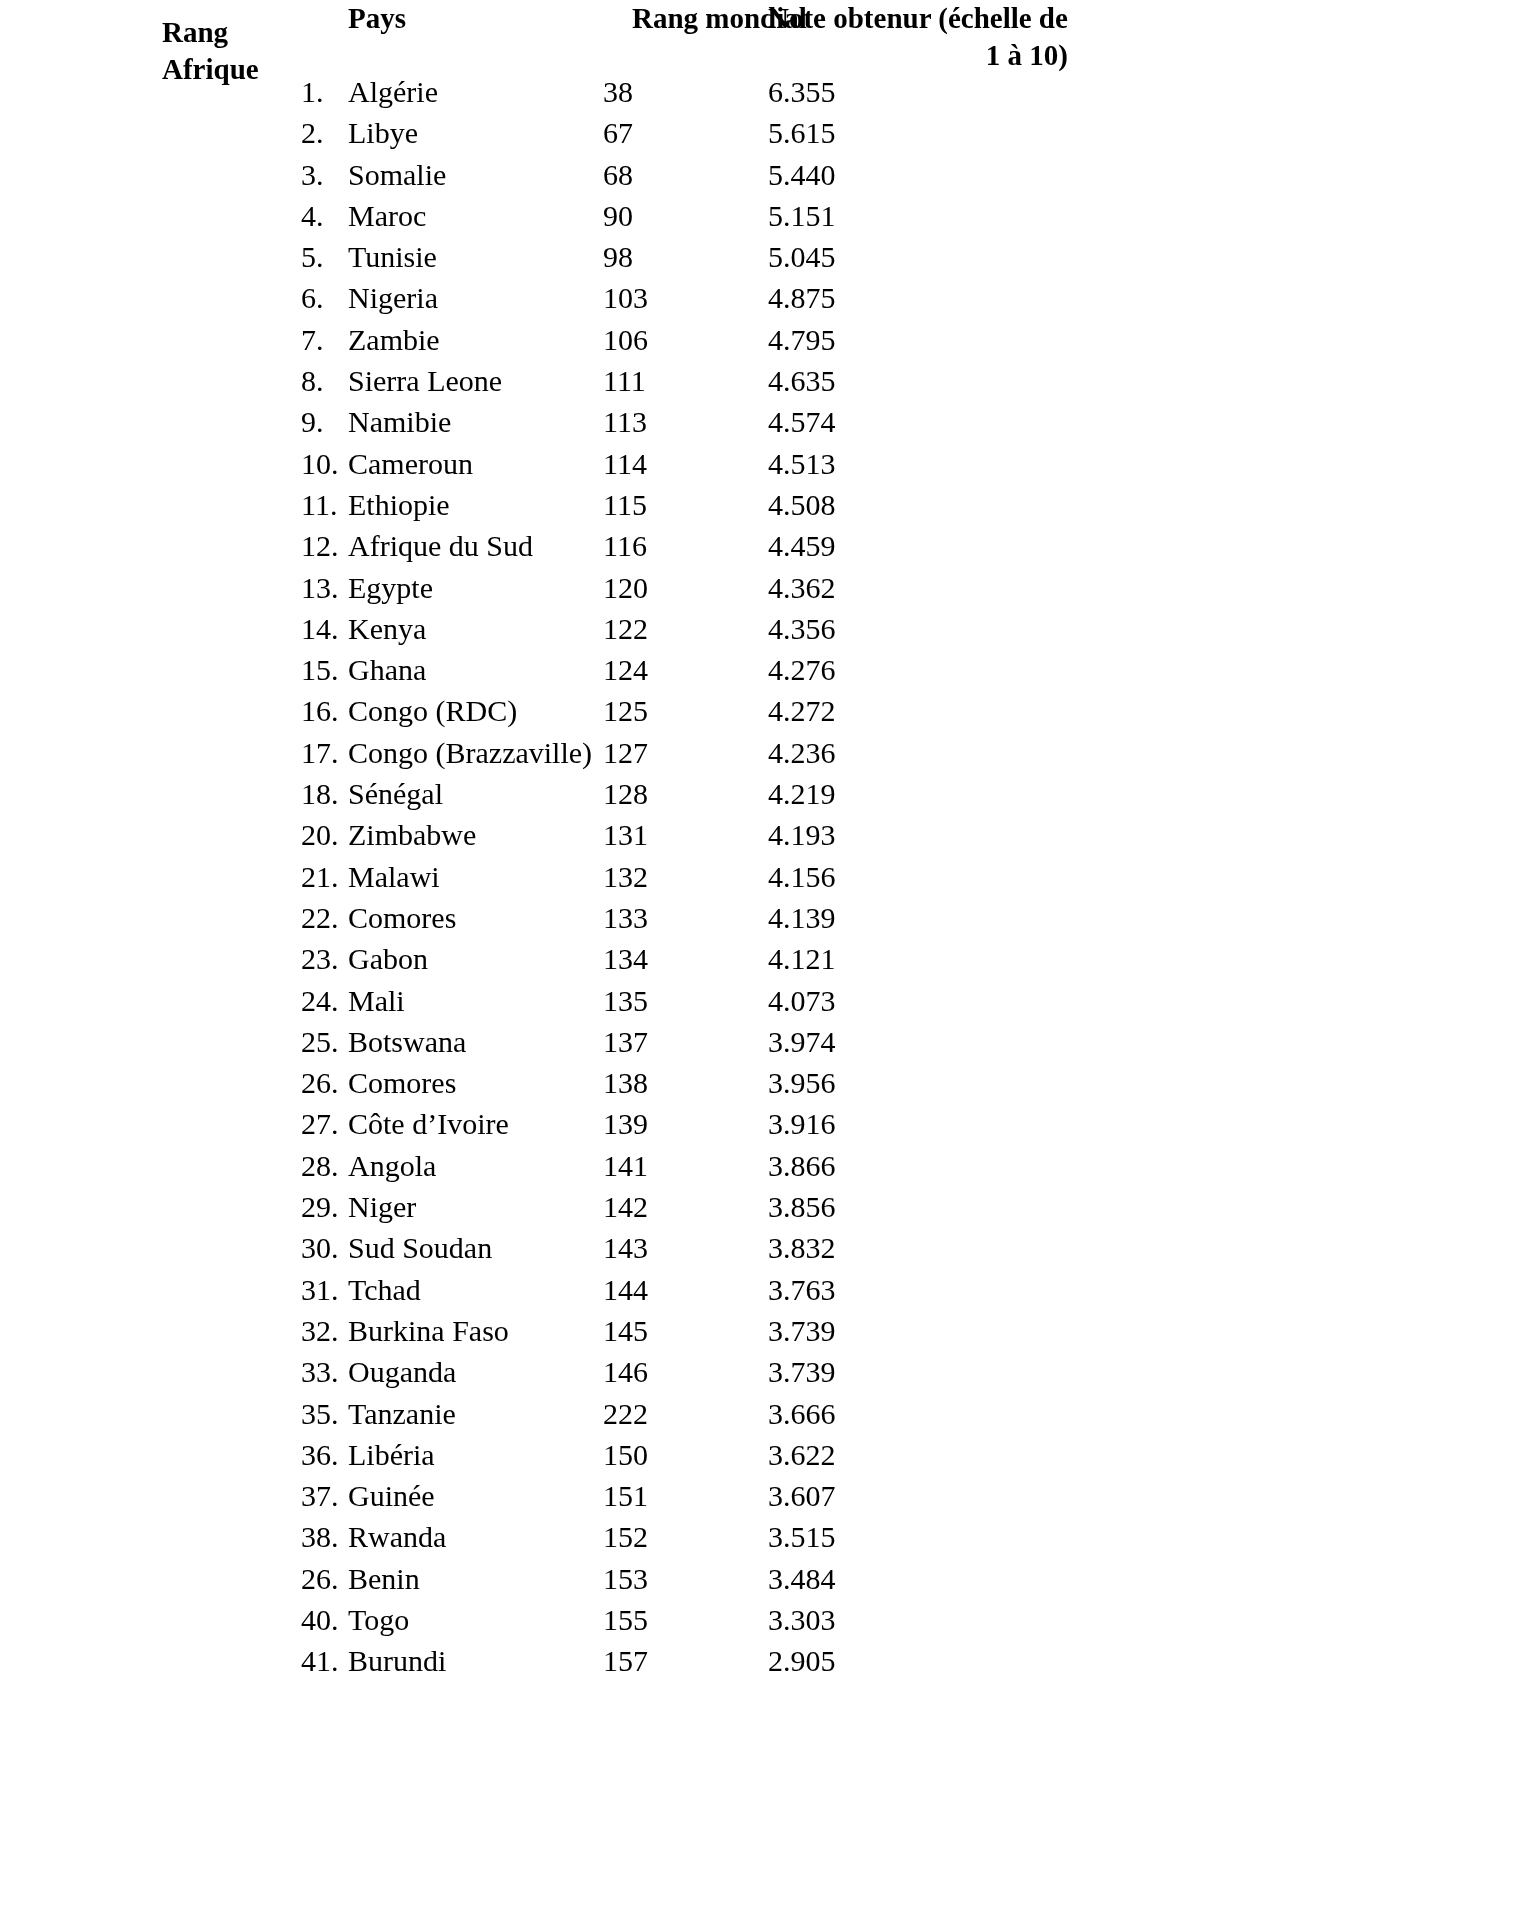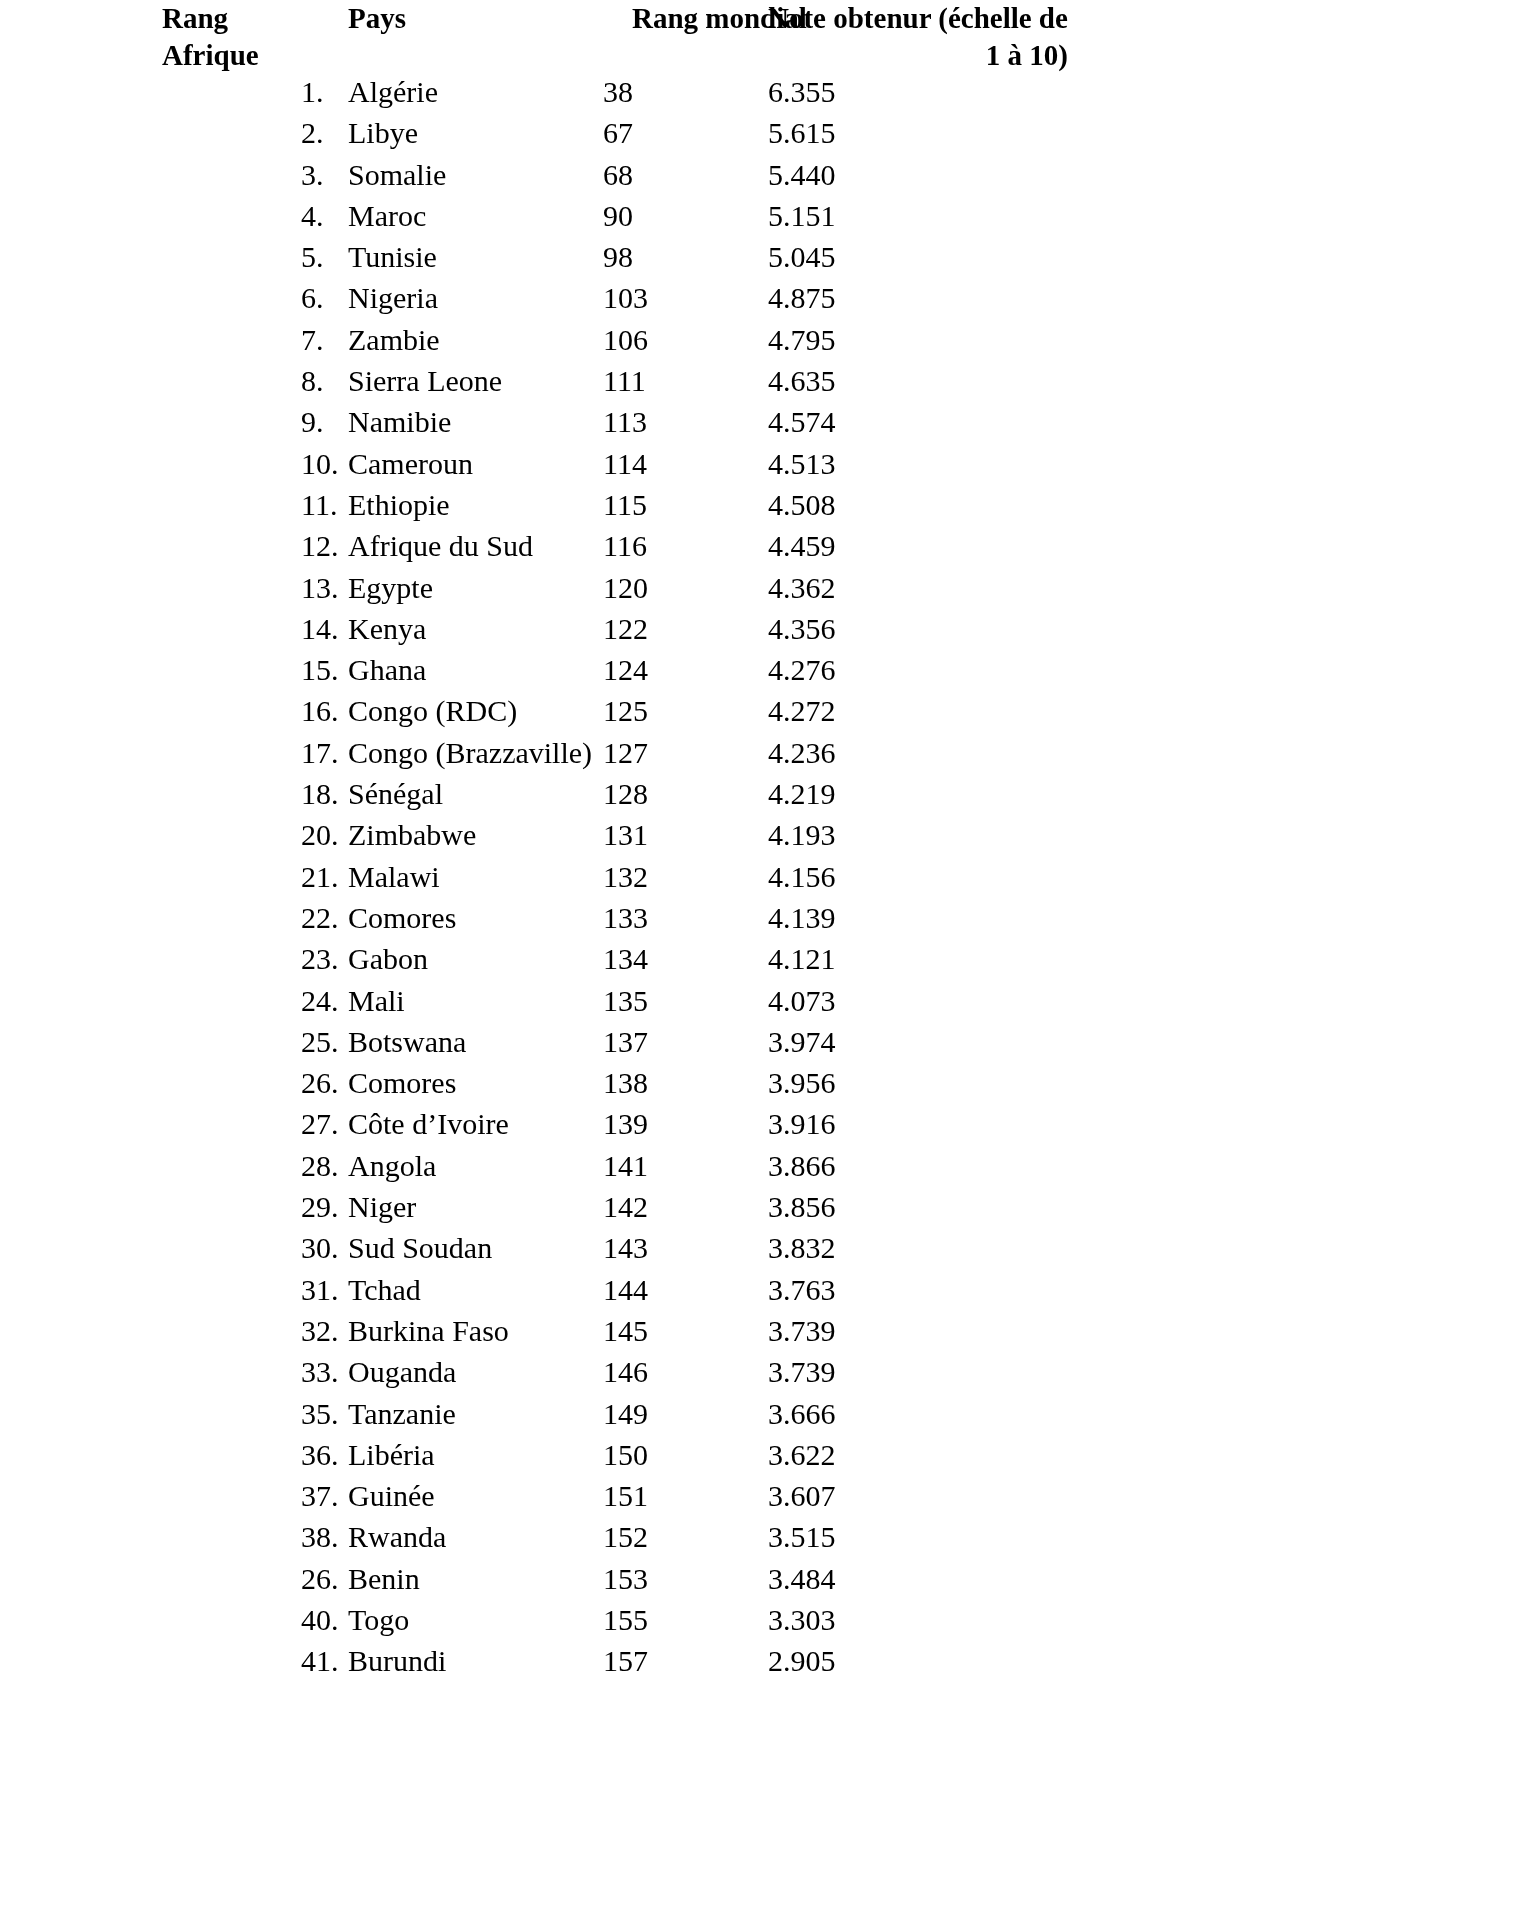--- a/index.html
+++ b/index.html
@@ -17,21 +17,21 @@
     overflow: hidden;
   }
   .hdr {
     position: absolute;
     top: 0;
     font-weight: bold;
     font-size: 29px;
     line-height: 37px;
     white-space: nowrap;
   }
-  #h-rang    { left: 162px; }
+  #h-rang    { left: 162px; margin-top: 14px; }
   #h-pays    { left: 348px; }
   #h-mondial { left: 600px; margin-left: 32px; }
   #h-note    { left: 768px; text-align: right; }
   .rows {
     position: absolute;
     top: 71px;
     left: 0;
     width: 1513px;
   }
   .row {
@@ -287,21 +287,21 @@
     <div class="c">33.</div>
     <div class="c">Ouganda</div>
     <div class="c">146</div>
     <div class="c">3.739</div>
   </div>
 
 
   <div class="row">
     <div class="c">35.</div>
     <div class="c">Tanzanie</div>
-    <div class="c">149</div>
+    <div class="c">222</div>
     <div class="c">3.666</div>
   </div>
 
   <div class="row">
     <div class="c">36.</div>
     <div class="c">Libéria</div>
     <div class="c">150</div>
     <div class="c">3.622</div>
   </div>
 

